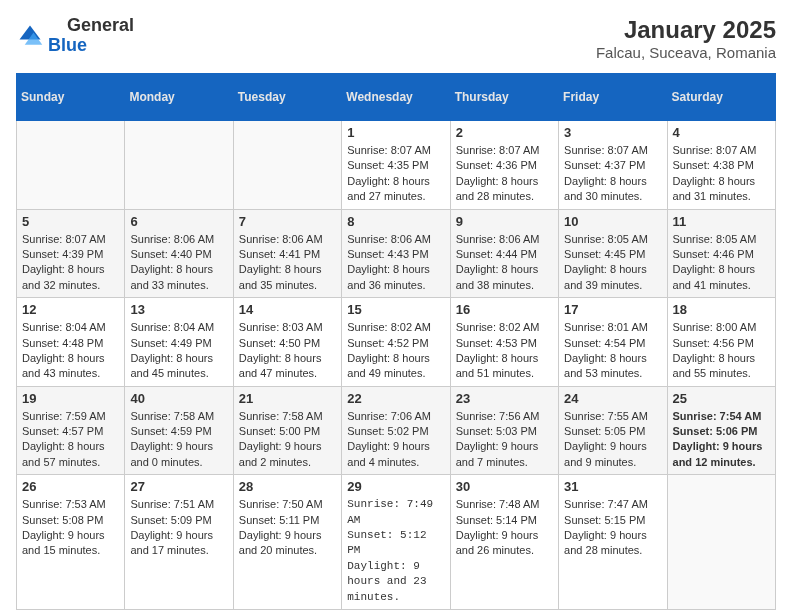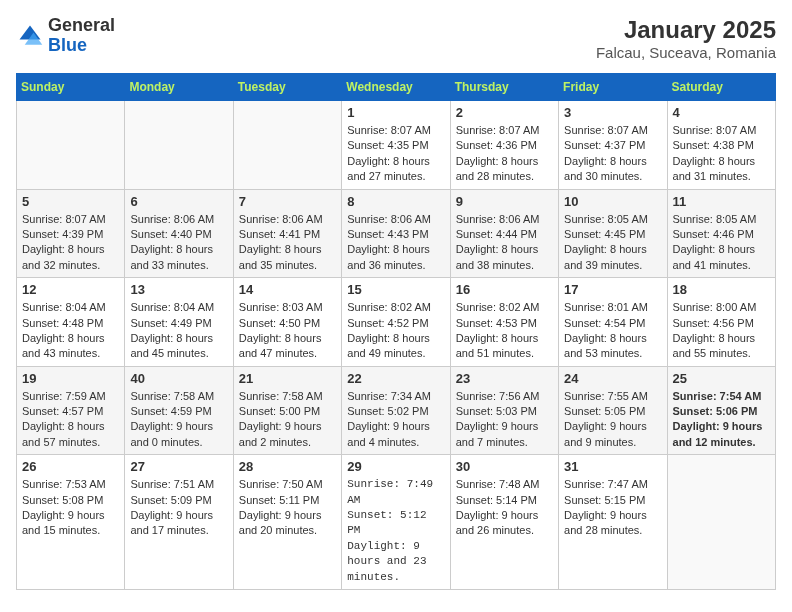--- a/index.html
+++ b/index.html
@@ -19,21 +19,21 @@
     .logo {
       display: flex;
       align-items: center;
       gap: 4px;
     }
     .logo-text {
       font-size: 18px;
       font-weight: bold;
       line-height: 1.1;
     }
-    .logo-general { color: #333; }
+    .logo-general { color: #333; margin-left: 19px; }
     .logo-blue { color: #1565c0; }
     .logo-icon {
       width: 28px;
       height: 28px;
     }
     .title-block { text-align: right; }
     .month-title {
       font-size: 24px;
       font-weight: bold;
       color: #333;
@@ -42,22 +42,22 @@
       font-size: 15px;
       color: #555;
     }
     table {
       width: 100%;
       border-collapse: collapse;
       font-size: 11px;
     }
     thead tr th {
       background-color: #1565c0;
-      color: #bef264;
-      padding: 6px 4px;
+      color: #e5e5e5;
+      padding: 16px 4px;
       text-align: left;
       font-size: 12px;
       font-weight: bold;
       border: 1px solid #1565c0;
     }
     tbody tr td {
       border: 1px solid #ccc;
       vertical-align: top;
       padding: 4px 5px;
       height: 80px;
@@ -249,21 +249,21 @@
 Daylight: 9 hours and 0 minutes.</div>
         </td>
         <td>
           <div class="day-number">21</div>
           <div class="day-info" style="white-space: pre-line;">Sunrise: 7:58 AM
 Sunset: 5:00 PM
 Daylight: 9 hours and 2 minutes.</div>
         </td>
         <td>
           <div class="day-number">22</div>
-          <div class="day-info" style="white-space: pre-line;">Sunrise: 7:34 AM
+          <div class="day-info" style="white-space: pre-line;">Sunrise: 7:06 AM
 Sunset: 5:02 PM
 Daylight: 9 hours and 4 minutes.</div>
         </td>
         <td>
           <div class="day-number">23</div>
           <div class="day-info" style="white-space: pre-line;">Sunrise: 7:56 AM
 Sunset: 5:03 PM
 Daylight: 9 hours and 7 minutes.</div>
         </td>
         <td>

